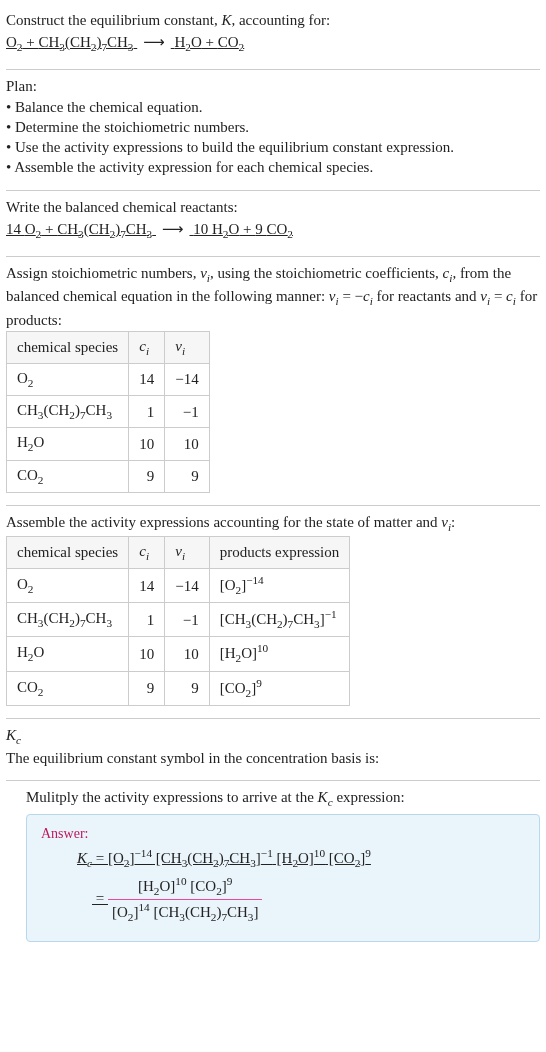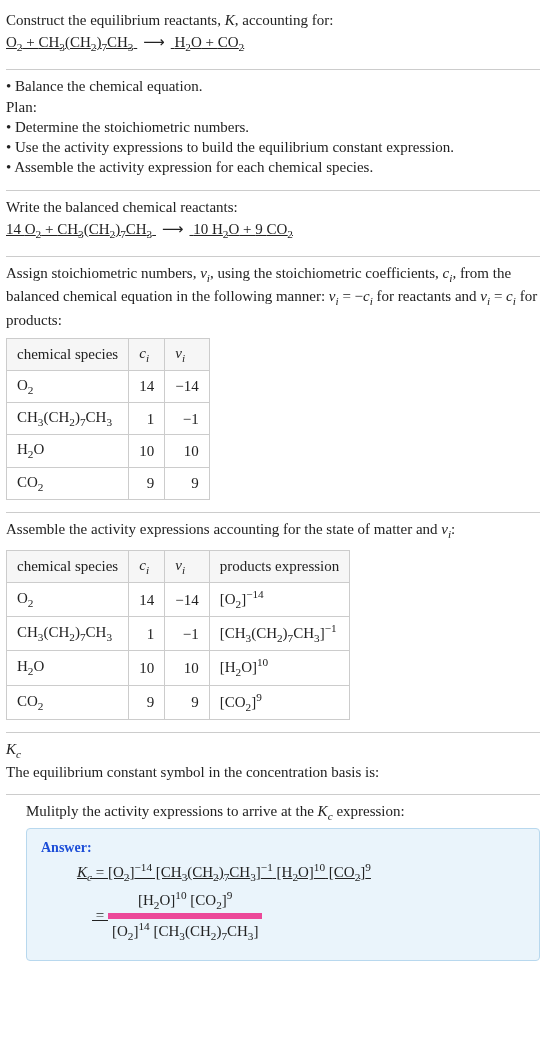--- a/index.html
+++ b/index.html
@@ -15,76 +15,76 @@
   .section {
     border-bottom: 1px solid #ccc;
     padding: 6px 0 12px 0;
   }
   .section:last-of-type { border-bottom: none; }
   .sub { font-size: 0.75em; vertical-align: sub; }
   .sup { font-size: 0.75em; vertical-align: super; }
   .ital { font-style: italic; }
   table.datatable {
     border-collapse: collapse;
-    margin-top: 8px;
+    margin-top: 1px;
   }
   table.datatable th, table.datatable td {
     border: 1px solid #ccc;
     padding: 4px 10px;
     text-align: left;
     font-weight: normal;
     font-size: 15px;
   }
   table.datatable th {
     background: #f6f6f6;
   }
   table.datatable td.right { text-align: right; }
   .answer-box {
     background: #eaf4fb;
     border: 1px solid #b8d8ee;
     border-radius: 4px;
     padding: 10px 14px 14px 14px;
     margin-top: 4px;
   }
-  .answer-label { color: #1d4ed8; font-size: 14px; font-weight: bold; }
+  .answer-label { color: #be185d; font-size: 14px; }
   .eqline { margin: 2px 0; text-decoration: underline; }
   .frac {
     display: inline-block;
     vertical-align: middle;
     text-align: center;
   }
   .frac .num {
     display: block;
-    border-bottom: 6px solid #ec4899;
+    border-bottom: 1px solid #ec4899;
     padding: 0 4px;
   }
   .frac .den {
     display: block;
     padding: 0 4px;
   }
   .indent { padding-left: 36px; }
   .arrow { display:inline-block; padding: 0 6px; }
 </style>
 </head>
 <body>
 
 <div class="section">
   <div>
-    <span>Construct the equilibrium reactants, </span><span class="ital">K</span><span>, accounting for:</span>
+    <span>Construct the equilibrium constant, </span><span class="ital">K</span><span>, accounting for:</span>
   </div>
   <div class="eqline">
     <span><span>O</span><span class="sub">2</span></span><span> + </span><span><span>CH</span><span class="sub">3</span><span>(CH</span><span class="sub">2</span><span>)</span><span class="sub">7</span><span>CH</span><span class="sub">3</span></span>
     <span class="arrow">⟶</span>
     <span><span>H</span><span class="sub">2</span><span>O</span></span><span> + </span><span><span>CO</span><span class="sub">2</span></span>
   </div>
 </div>
 
 <div class="section">
+  <div>Plan:</div>
   <div>• Balance the chemical equation.</div>
-  <div>Plan:</div>
   <div>• Determine the stoichiometric numbers.</div>
   <div>• Use the activity expressions to build the equilibrium constant expression.</div>
   <div>• Assemble the activity expression for each chemical species.</div>
 </div>
 
 <div class="section">
   <div>Write the balanced chemical reactants:</div>
   <div class="eqline">
     <span>14 </span><span><span>O</span><span class="sub">2</span></span><span> + </span><span><span>CH</span><span class="sub">3</span><span>(CH</span><span class="sub">2</span><span>)</span><span class="sub">7</span><span>CH</span><span class="sub">3</span></span>
     <span class="arrow">⟶</span>

